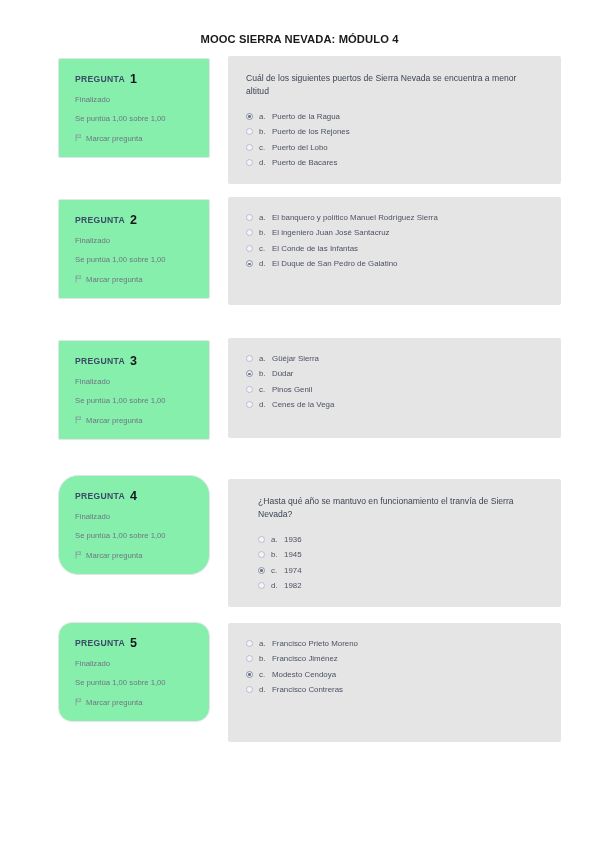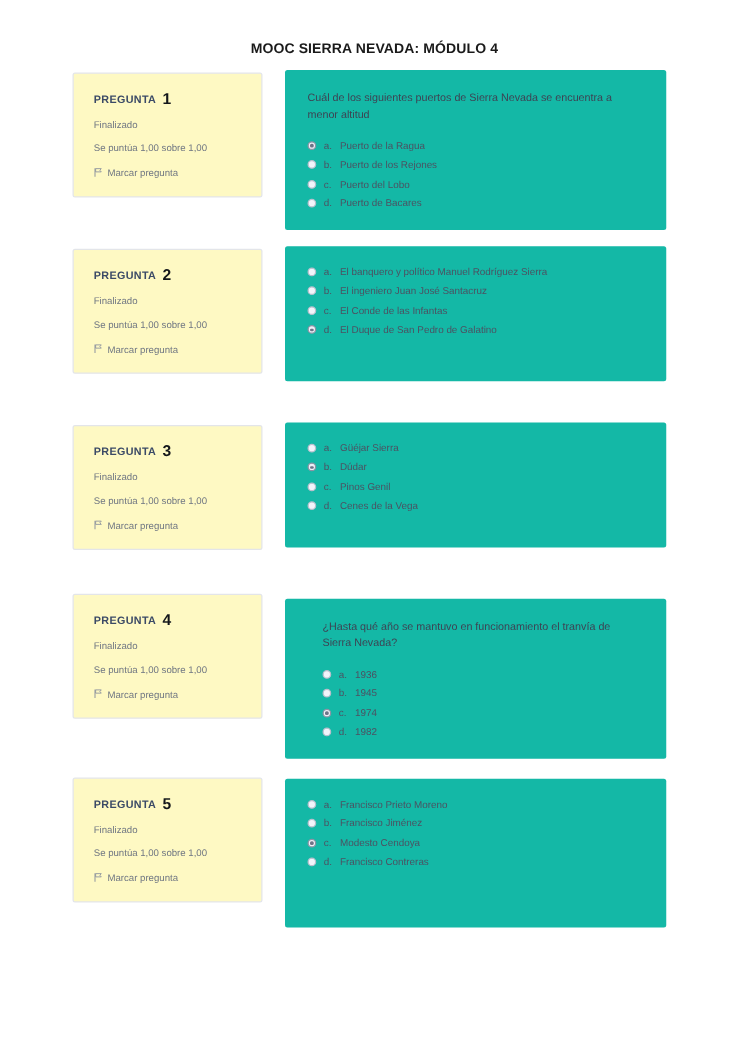--- a/index.html
+++ b/index.html
@@ -27,21 +27,21 @@
     font-weight: bold;
     color: #1a1a1a;
     letter-spacing: 0.1px;
   }
 
   
   .info-card {
     position: absolute;
     left: 58px;
     width: 152px;
-    background: #fef9c3;
+    background: #86efac;
     border: 1px solid #e3e5e9;
     border-radius: 2px;
     padding: 13px 14px 14px 16px;
   }
   .info-head {
     font-size: 8.6px;
     font-weight: bold;
     color: #3b4a66;
     letter-spacing: 0.3px;
     margin-bottom: 9px;
@@ -69,22 +69,22 @@
     font-size: 7.7px;
     color: #6f7682;
     white-space: nowrap;
   }
   .flag-ico { display: block; }
 
   
   .ans-panel {
     position: absolute;
     left: 228px;
-    width: 305px;
-    background: #14b8a6;
+    width: 333px;
+    background: #e5e5e5;
     border-radius: 2px;
     padding: 16px 20px 16px 18px;
   }
   .ans-q {
     font-size: 8.6px;
     color: #3d4454;
     line-height: 1.55;
     margin-bottom: 13px;
     max-width: 272px;
   }
@@ -229,21 +229,21 @@
           <span class="radio"></span>
           <span class="opt-letter">c.</span>
           <span class="opt-text">Pinos Genil</span>
         </div>
         <div class="opt">
           <span class="radio"></span>
           <span class="opt-letter">d.</span>
           <span class="opt-text">Cenes de la Vega</span>
         </div>
       </div>
-      <div class="info-card" style="top: 475px;">
+      <div class="info-card" style="top: 475px; border-radius: 20px;">
         <div class="info-head"><span>PREGUNTA</span><span class="qnum">4</span></div>
         <div class="info-line">Finalizado</div>
         <div class="info-line">Se puntúa 1,00 sobre 1,00</div>
         <div class="flag-row">
           <svg class="flag-ico" width="7" height="8" viewBox="0 0 7 8">
             <path d="M1 0.6 V7.4" stroke="#8d939e" stroke-width="0.8" fill="none"></path>
             <path d="M1.5 0.9 H6 L4.9 2.2 L6 3.5 H1.5 Z" fill="none" stroke="#8d939e" stroke-width="0.7"></path>
           </svg>
           <span>Marcar pregunta</span>
         </div>
@@ -264,21 +264,21 @@
           <span class="radio sel"></span>
           <span class="opt-letter">c.</span>
           <span class="opt-text">1974</span>
         </div>
         <div class="opt">
           <span class="radio"></span>
           <span class="opt-letter">d.</span>
           <span class="opt-text">1982</span>
         </div>
       </div>
-      <div class="info-card" style="top: 622px;">
+      <div class="info-card" style="top: 622px; border-radius: 14px;">
         <div class="info-head"><span>PREGUNTA</span><span class="qnum">5</span></div>
         <div class="info-line">Finalizado</div>
         <div class="info-line">Se puntúa 1,00 sobre 1,00</div>
         <div class="flag-row">
           <svg class="flag-ico" width="7" height="8" viewBox="0 0 7 8">
             <path d="M1 0.6 V7.4" stroke="#8d939e" stroke-width="0.8" fill="none"></path>
             <path d="M1.5 0.9 H6 L4.9 2.2 L6 3.5 H1.5 Z" fill="none" stroke="#8d939e" stroke-width="0.7"></path>
           </svg>
           <span>Marcar pregunta</span>
         </div>

